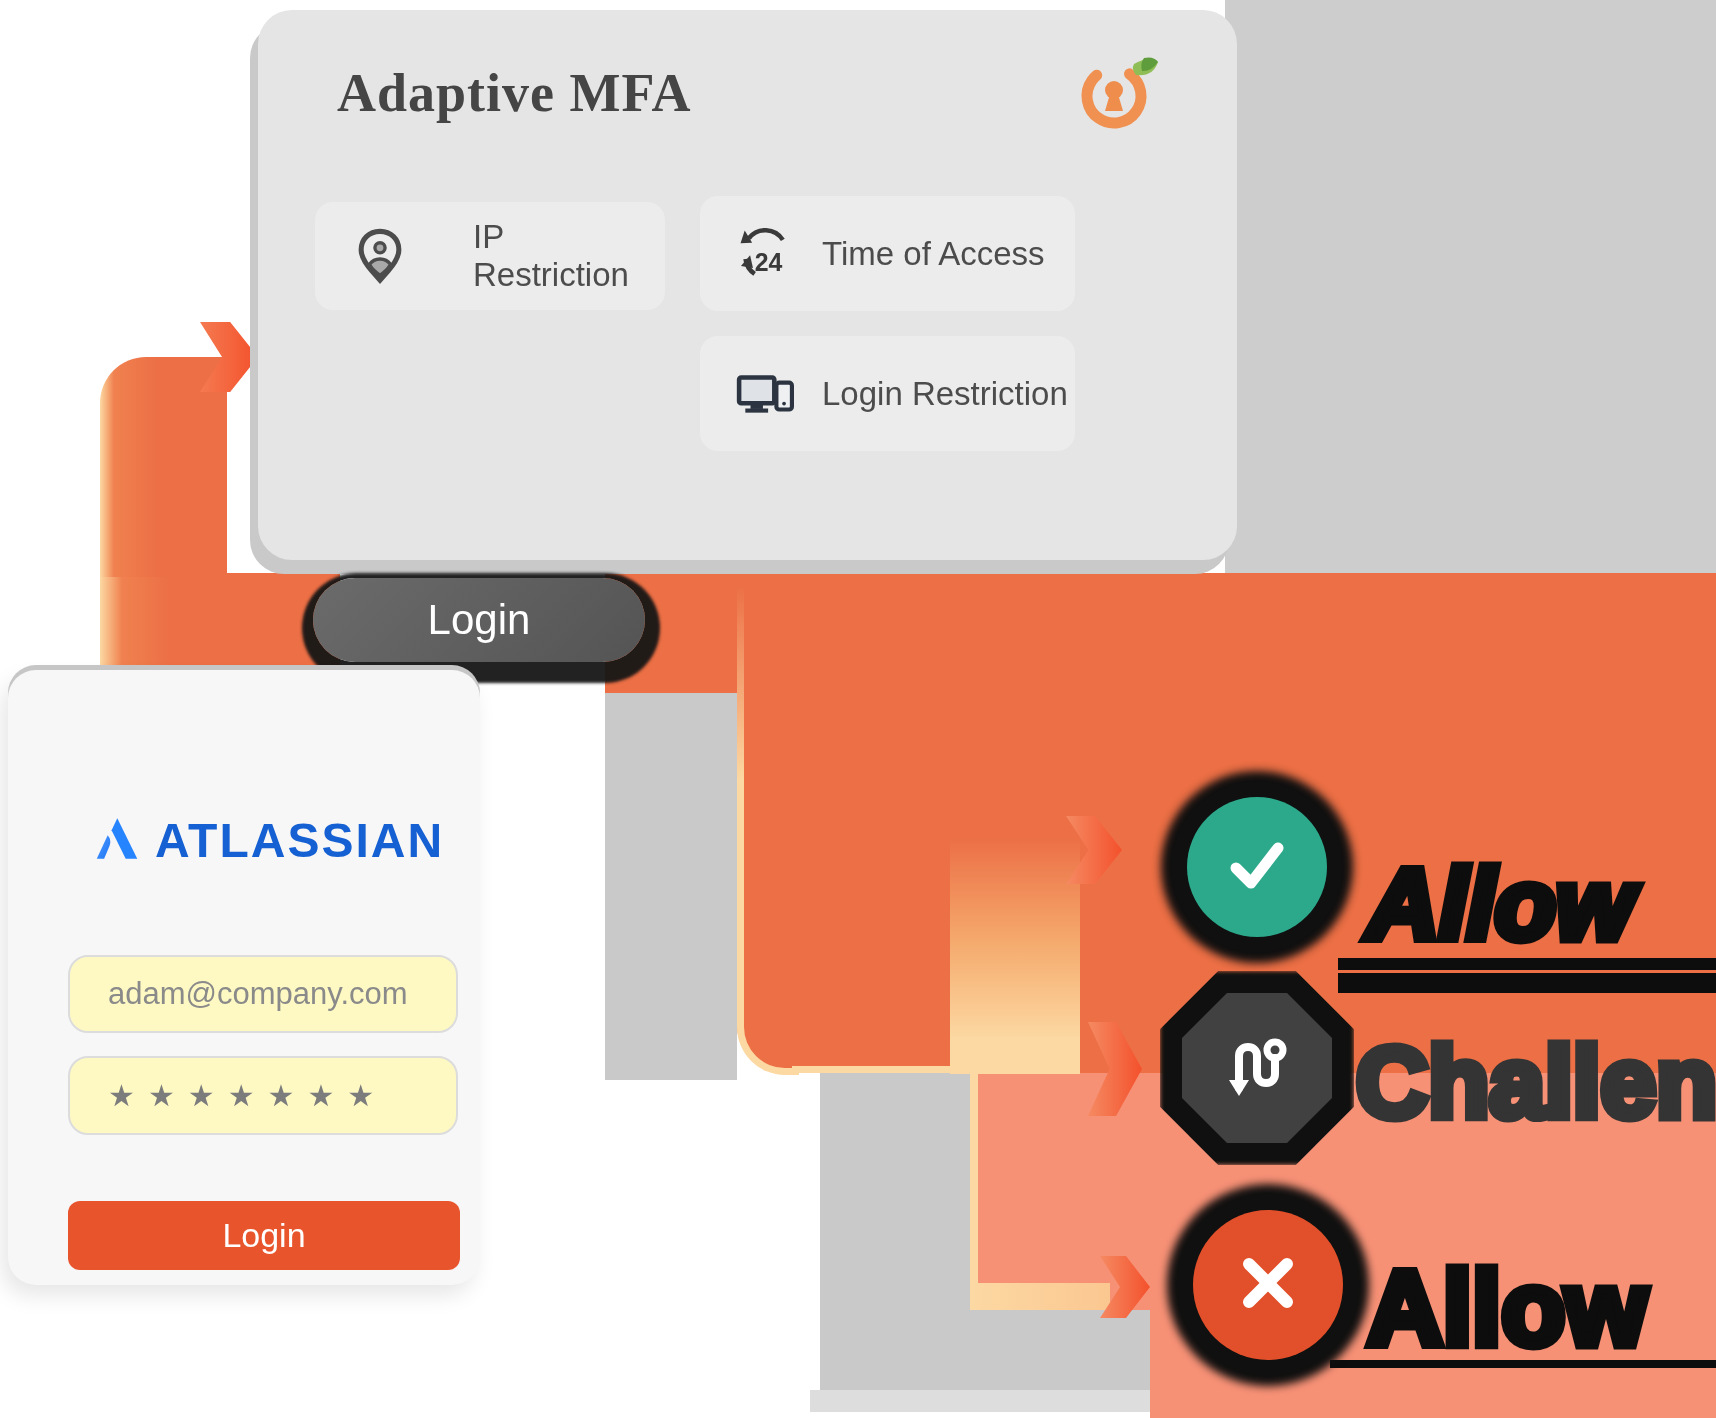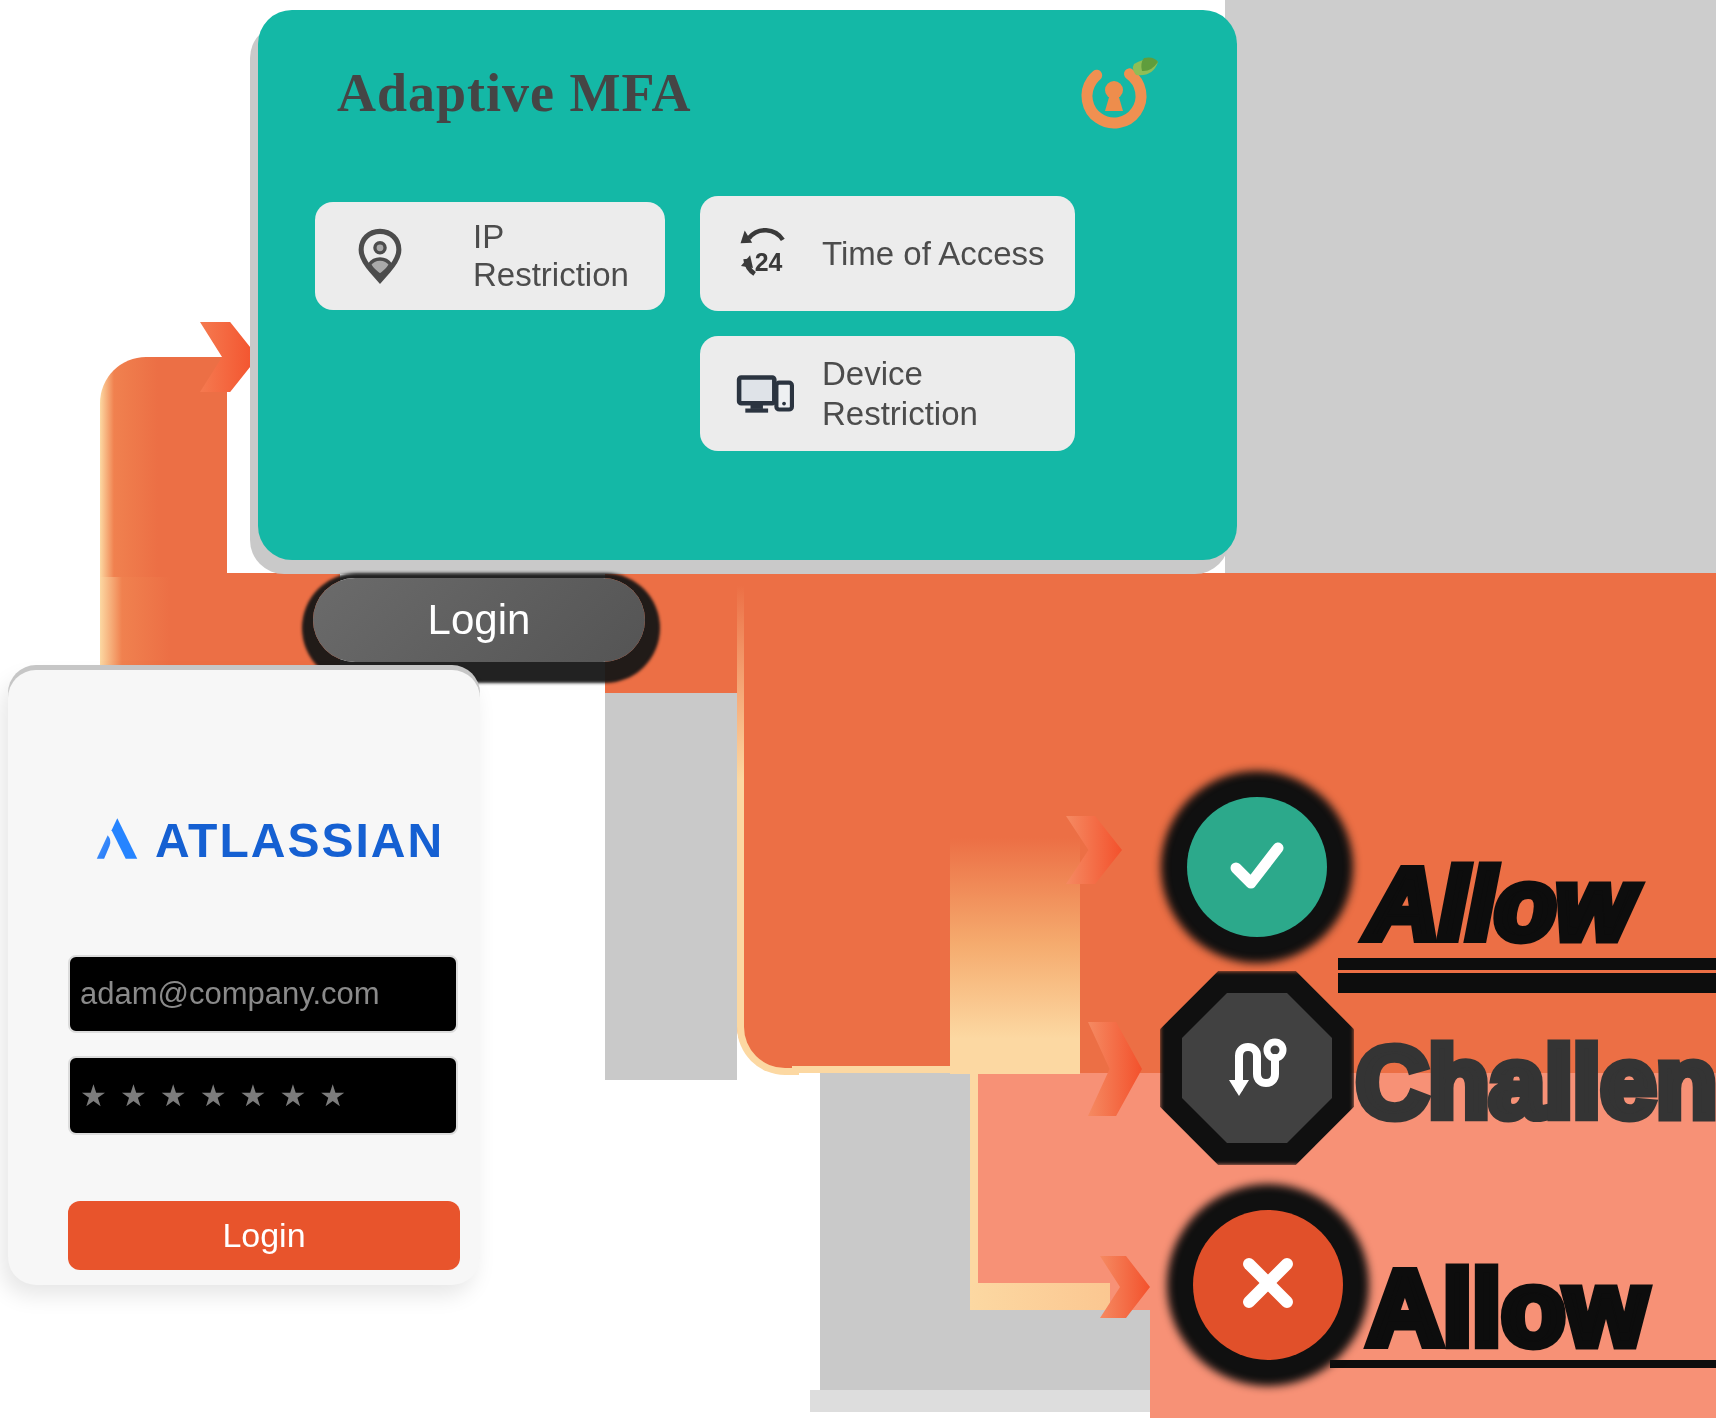--- a/index.html
+++ b/index.html
@@ -66,21 +66,21 @@
 
   .outcome-label{white-space:nowrap;font-weight:900;line-height:1;margin-top:16px;}
   .label-allow{left:1367px;top:838px;font-size:100px;font-style:italic;color:#0d0d0d;
     -webkit-text-stroke:9px #0d0d0d;}
   .label-challenge{left:1356px;top:1016px;font-size:100px;color:#343434;
     -webkit-text-stroke:9px #343434;}
   .label-deny{left:1367px;top:1240px;font-size:105px;color:#0d0d0d;
     -webkit-text-stroke:9px #0d0d0d;}
 
   
-  .mfa-card{left:258px;top:10px;width:979px;height:550px;background:#14b8a6;
+  .mfa-card{left:258px;top:10px;width:979px;height:550px;background:#e5e5e5;
     border-radius:34px;box-shadow:-8px 14px 0 #c9c9c9;}
   .mfa-title{left:79px;top:52px;font-family:"Liberation Serif",serif;font-weight:700;
     font-size:54px;color:#454545;letter-spacing:1px;}
   .mfa-logo{left:818px;top:42px;width:86px;height:82px;}
   .chip{background:#ececec;border-radius:18px;display:flex;align-items:center;
     padding-left:36px;box-sizing:border-box;color:#4c4c4c;font-size:33px;}
   .chip .chip-icon{width:58px;height:58px;margin-right:28px;flex:0 0 auto;}
   .chip-ip{left:57px;top:192px;width:350px;height:108px;gap:36px;}
   .chip-time{left:442px;top:186px;width:375px;height:115px;align-items:center;}
   .chip-location{left:57px;top:332px;width:350px;height:112px;background:#f2f0ee;
@@ -92,22 +92,22 @@
   .login-pill{left:313px;top:578px;width:332px;height:84px;border-radius:42px;
     background:linear-gradient(135deg,#6b6b6b,#545454);color:#ffffff;font-size:42px;
     display:flex;align-items:center;justify-content:center;
     box-shadow:2px 8px 3px 13px rgba(22,22,22,0.95);}
 
   
   .atl-card{left:8px;top:670px;width:472px;height:615px;background:#f7f7f7;border-radius:28px;
     box-shadow:0 -5px 0 #c6c6c6,-6px 10px 22px rgba(0,0,0,0.10);}
   .atl-logo-row{left:85px;top:143px;display:flex;align-items:center;gap:14px;}
   .atl-wordmark{font-size:48px;font-weight:bold;color:#1560d2;letter-spacing:2px;}
-  .atl-field{background:#000000;border:2px solid #dcdcdc;border-radius:8px;
-    display:flex;align-items:center;padding-left:10px;box-sizing:border-box;}
+  .atl-field{background:#fef9c3;border:2px solid #dcdcdc;border-radius:20px;
+    display:flex;align-items:center;padding-left:38px;box-sizing:border-box;}
   .atl-email{left:60px;top:285px;width:390px;height:78px;font-size:31px;color:#8a8a8a;}
   .atl-password{left:60px;top:386px;width:390px;height:79px;font-size:30px;color:#7c7c7c;
     letter-spacing:13px;}
   .atl-login-btn{left:60px;top:531px;width:392px;height:69px;background:#e8542c;border-radius:12px;
     color:#ffffff;font-size:34px;display:flex;align-items:center;justify-content:center;
     cursor:pointer;}
 </style>
 </head>
 <body>
 
@@ -218,21 +218,21 @@
     <div class="abs chip chip-device">
       <span class="chip-icon">
         <svg width="58" height="58" viewBox="0 0 28 28">
           <rect x="1.5" y="6" width="17" height="12.5" rx="1" fill="#dfe3e8" stroke="#2b3440" stroke-width="2.2"></rect>
           <rect x="7" y="19" width="6" height="2.2" fill="#2b3440"></rect>
           <rect x="4.5" y="21" width="11" height="2" fill="#2b3440"></rect>
           <rect x="19.5" y="8.5" width="7.5" height="13" rx="1.4" fill="#eef0f2" stroke="#2b3440" stroke-width="2"></rect>
           <circle cx="23.2" cy="18.6" r="0.9" fill="#2b3440"></circle>
         </svg>
       </span>
-      <span class="chip-label">Device Restriction</span>
+      <span class="chip-label">Login Restriction</span>
     </div>
   </div>
 
   <div class="abs login-pill">
     <span>Login</span>
   </div>
 
   <div class="abs atl-card">
     <div class="abs atl-logo-row">
       <span>

